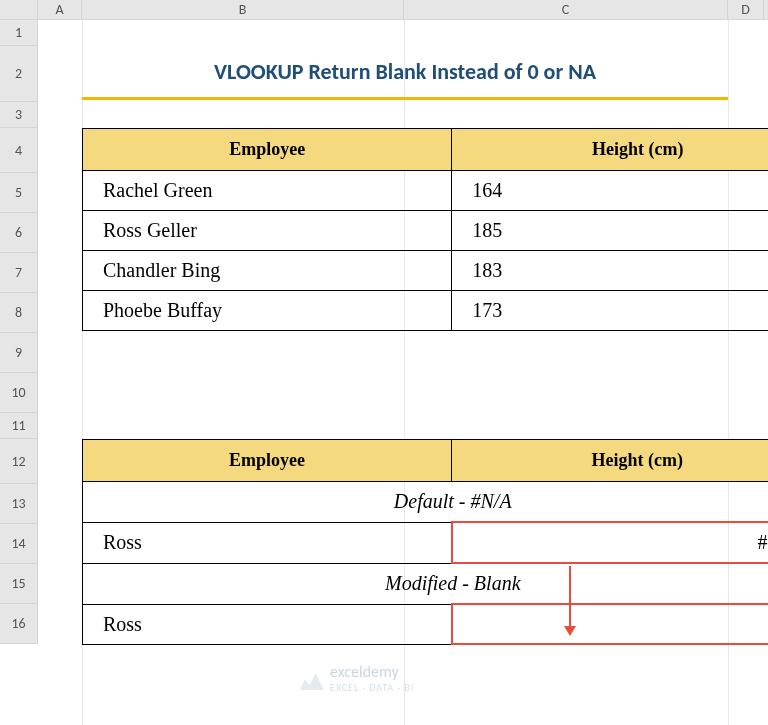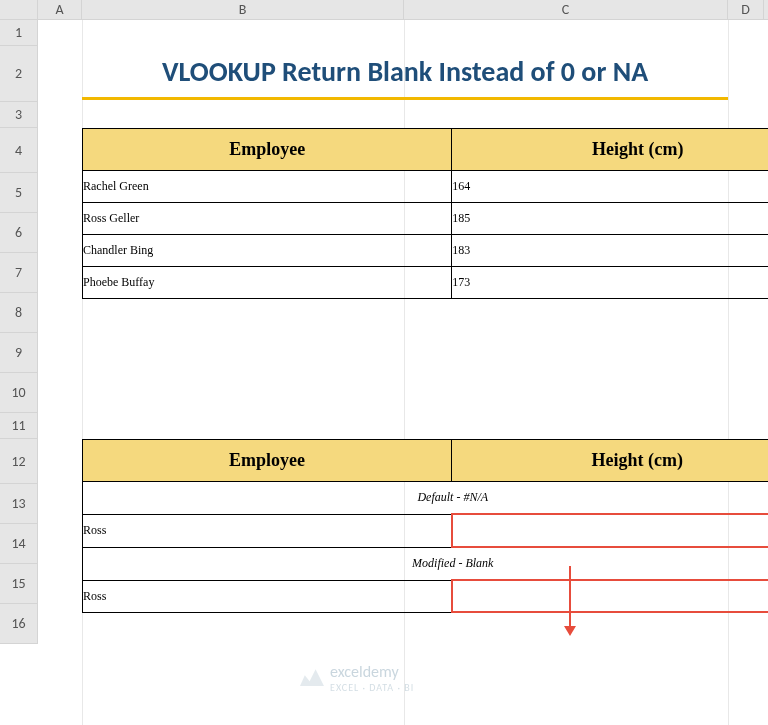--- a/index.html
+++ b/index.html
@@ -57,21 +57,21 @@
 }
 .faint-line-v { position: absolute; top: 20px; bottom: 0; width: 1px; background: #e8e8e8; }
 .title-row {
   position: absolute;
   left: 82px;
   width: 646px;
   height: 54px;
   display: flex;
   align-items: center;
   justify-content: center;
-  font-size: 28px;
+  font-size: 22px;
   font-weight: bold;
   color: #1f4e79;
   border-bottom: 3px solid #f2b800;
 }
 .data-table {
   position: absolute;
   left: 82px;
   width: 742px;
   font-family: Liberation Serif, serif;
 }
@@ -82,22 +82,22 @@
 .tbl th {
   background: #f5d97e;
   font-weight: bold;
   font-size: 18px;
   text-align: center;
   border: 1px solid #000;
   padding: 10px 8px;
 }
 .tbl td {
   border: 1px solid #000;
-  font-size: 12px;
-  padding: 8px 0;
+  font-size: 20px;
+  padding: 8px 20px;
 }
 .col-emp { width: 322px; }
 .col-ht { width: 324px; }
 .right { text-align: left; }
 .left { text-align: left; }
 .center { text-align: right; }
 .ital { font-style: italic; font-size: 18px; }
 .merged { text-align: center; }
 .red-box {
   border: 2px solid #e74c3c !important;
@@ -118,20 +118,21 @@
   border-left: 6px solid transparent;
   border-right: 6px solid transparent;
   border-top: 10px solid #e74c3c;
 }
 .watermark {
   position: absolute;
   left: 300px;
   top: 662px;
   width: 170px;
   display: flex;
+  align-items: center;
   opacity: 0.45;
   font-size: 16px;
   color: #8aa6b8;
 }
 .wm-icon {
   width: 24px; height: 24px;
   background: #8aa6b8;
   opacity: 0.5;
   margin-right: 6px;
   clip-path: polygon(0 100%, 20% 55%, 40% 80%, 65% 30%, 100% 100%);

